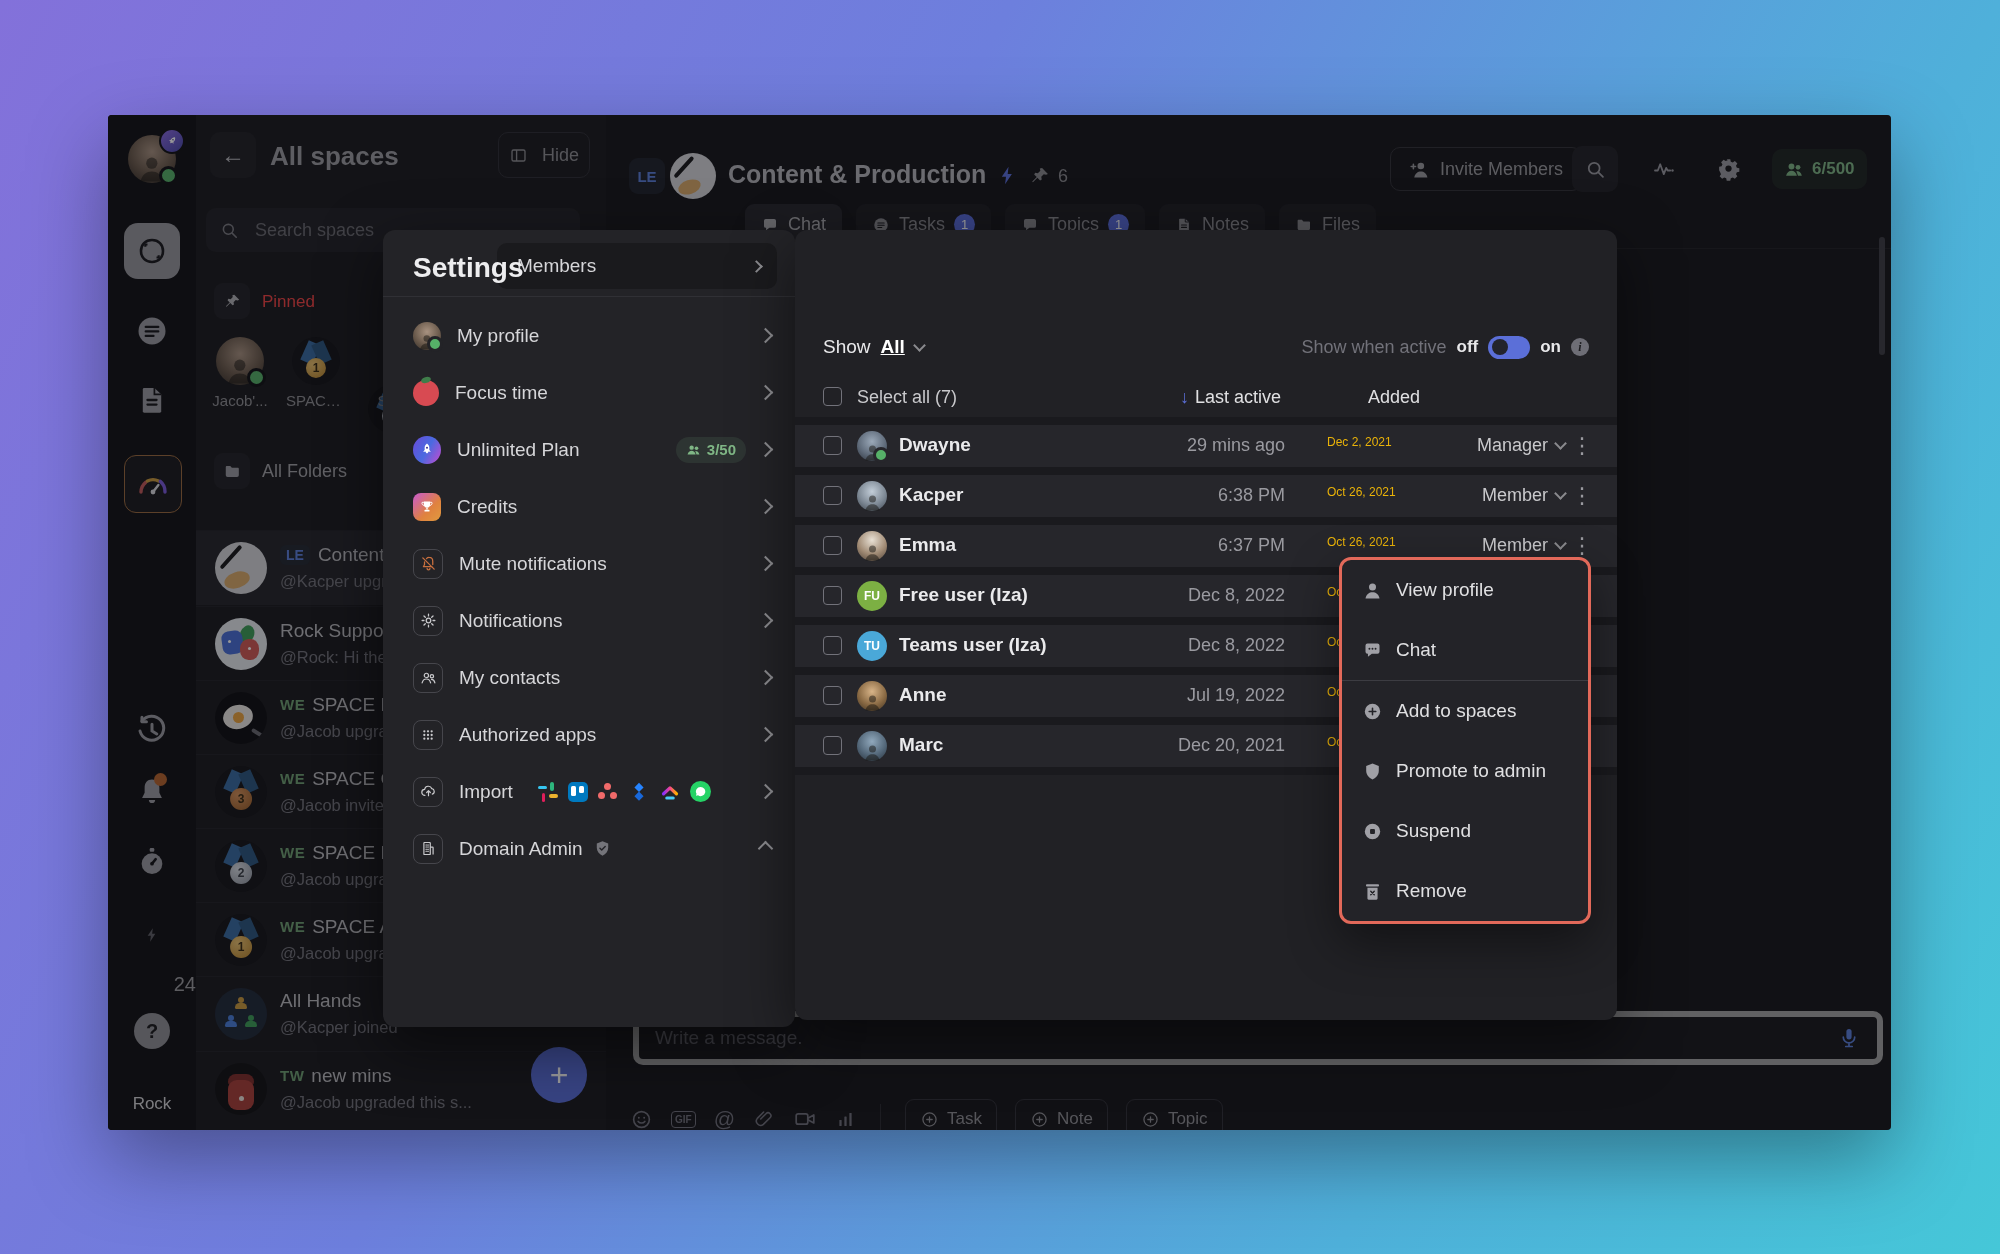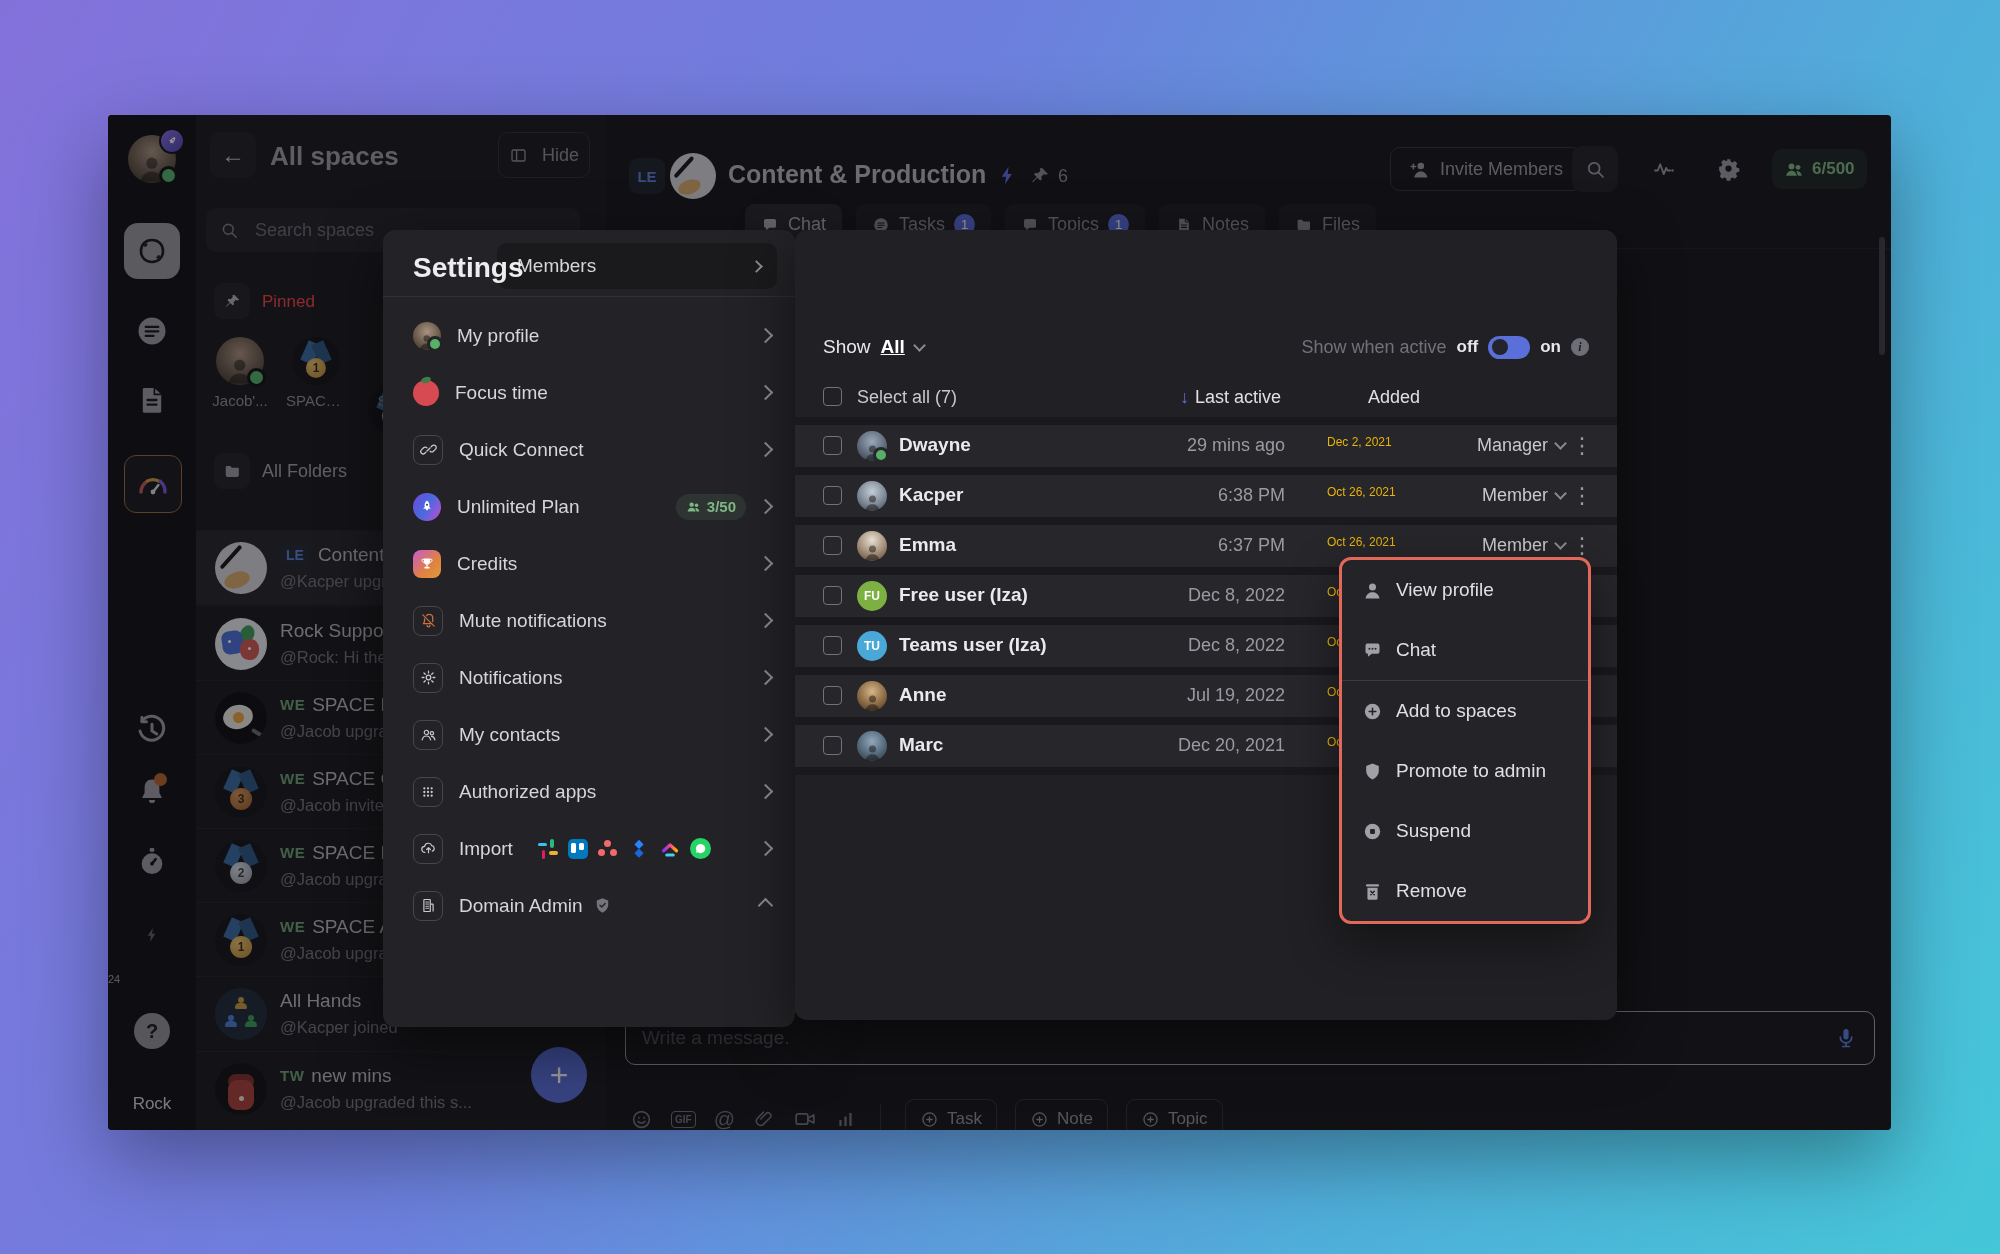--- a/index.html
+++ b/index.html
@@ -31,21 +31,21 @@
        background:#56b068;border:3px solid #141417}
   .rkb{position:absolute;top:-7px;right:-9px;width:22px;height:22px;border-radius:50%;
        background:linear-gradient(140deg,#8a6ae0,#4a4aa8);display:flex;align-items:center;
        justify-content:center;border:2px solid #141417;color:#fff}
   .railbtn{position:absolute;color:#9a9aa0}
   .appic{position:absolute;left:16px;top:108px;width:56px;height:56px;border-radius:14px;
          background:#97979c;display:flex;align-items:center;justify-content:center}
   .gaugebox{position:absolute;left:16px;top:340px;width:56px;height:56px;border-radius:12px;
             background:#1c1c1f;border:1.5px solid #9a6a3f;display:flex;align-items:center;justify-content:center}
   .belldot{position:absolute;left:46px;top:658px;width:13px;height:13px;border-radius:50%;background:#b5652f}
-  .railnum{position:absolute;left:0;top:858px;width:88px;text-align:left;color:#9a9a9e;font-size:11px}
+  .railnum{position:absolute;left:0;top:858px;width:88px;text-align:right;color:#9a9a9e;font-size:20px}
   .help{position:absolute;left:26px;top:898px;width:36px;height:36px;border-radius:50%;background:#8f8f94;
         color:#1c1c1e;font-weight:700;font-size:20px;display:flex;align-items:center;justify-content:center}
   .brand{position:absolute;left:0;bottom:16px;width:88px;text-align:center;color:#d0d0d3;
          font-size:17px;font-weight:400}
 
   
   .spaces{position:absolute;left:88px;top:0;width:410px;height:100%;background:#1d1d20;overflow:hidden}
   .backbtn{position:absolute;left:14px;top:17px;width:46px;height:46px;border-radius:10px;background:#232327;
            color:#b9b9bd;font-size:24px;display:flex;align-items:center;justify-content:center}
   .sp-title{position:absolute;left:74px;top:26px;font-size:26px;font-weight:700;color:#9c9ca0}
@@ -130,21 +130,21 @@
             background:rgba(95,160,105,.10);display:flex;align-items:center;gap:8px;color:#7fb685;
             font-size:17px;font-weight:600}
   .tabs{position:absolute;left:139px;top:89px;display:flex;gap:14px}
   .tab{height:41px;border-radius:9px;background:#1f1f24;display:flex;align-items:center;gap:9px;
        padding:0 16px;color:#8a8a8e;font-size:18px}
   .tab.active{background:#2a2a2f;color:#aeaeb2}
   .tbadge{width:21px;height:21px;border-radius:50%;background:#5b6ddb;color:#fff;font-size:13px;
           display:flex;align-items:center;justify-content:center}
   .tabline{position:absolute;left:0;right:0;top:133px;height:1px;background:#232327}
   .scrollbar{position:absolute;right:6px;top:122px;width:6px;height:118px;border-radius:3px;background:#3f3f45}
-  .composer{position:absolute;left:19px;top:896px;width:1250px;height:54px;border:1px solid #a3a3a3;
+  .composer{position:absolute;left:27px;top:896px;width:1250px;height:54px;border:6px solid #a3a3a3;
             border-radius:10px;background:#1b1b1e;box-sizing:border-box;display:flex;align-items:center;
             padding:0 16px}
   .composer span{color:#62626a;font-size:19px;flex:1}
   .crow{position:absolute;left:24px;top:984px;display:flex;align-items:center;gap:18px;color:#70707a}
   .gifchip{border:1.5px solid #70707a;border-radius:4px;font-size:10px;font-weight:700;padding:2px 3px}
   .atsym{font-size:21px}
   .vdiv{width:1px;height:30px;background:#2e2e33;margin:0 6px}
   .cbtn{height:40px;border-radius:9px;border:1px solid #33333a;display:flex;align-items:center;gap:8px;
         padding:0 14px;color:#8e8e93;font-size:17px;box-sizing:border-box}
 
@@ -750,30 +750,20 @@
         </div>
         <div class="si">
           <span class="tomato">
               <i></i>
             </span>
           <span class="lbl">Focus time</span>
             <span class="sp"></span>
             <span class="chR"></span>
         </div>
         <div class="si">
-          <span class="ibox">
-              <svg class="ic" width="17" height="17">
-                <use href="#s-link"></use>
-              </svg>
-            </span>
-          <span class="lbl">Quick Connect</span>
-            <span class="sp"></span>
-            <span class="chR"></span>
-        </div>
-        <div class="si">
           <span class="planic">
               <svg class="ic" width="16" height="16">
                 <use href="#s-rocket"></use>
               </svg>
             </span>
           <span class="lbl">Unlimited Plan</span>
             <span class="sp"></span>
           <span class="planbadge">
             <svg class="ic" width="15" height="15">
                 <use href="#s-people"></use>

